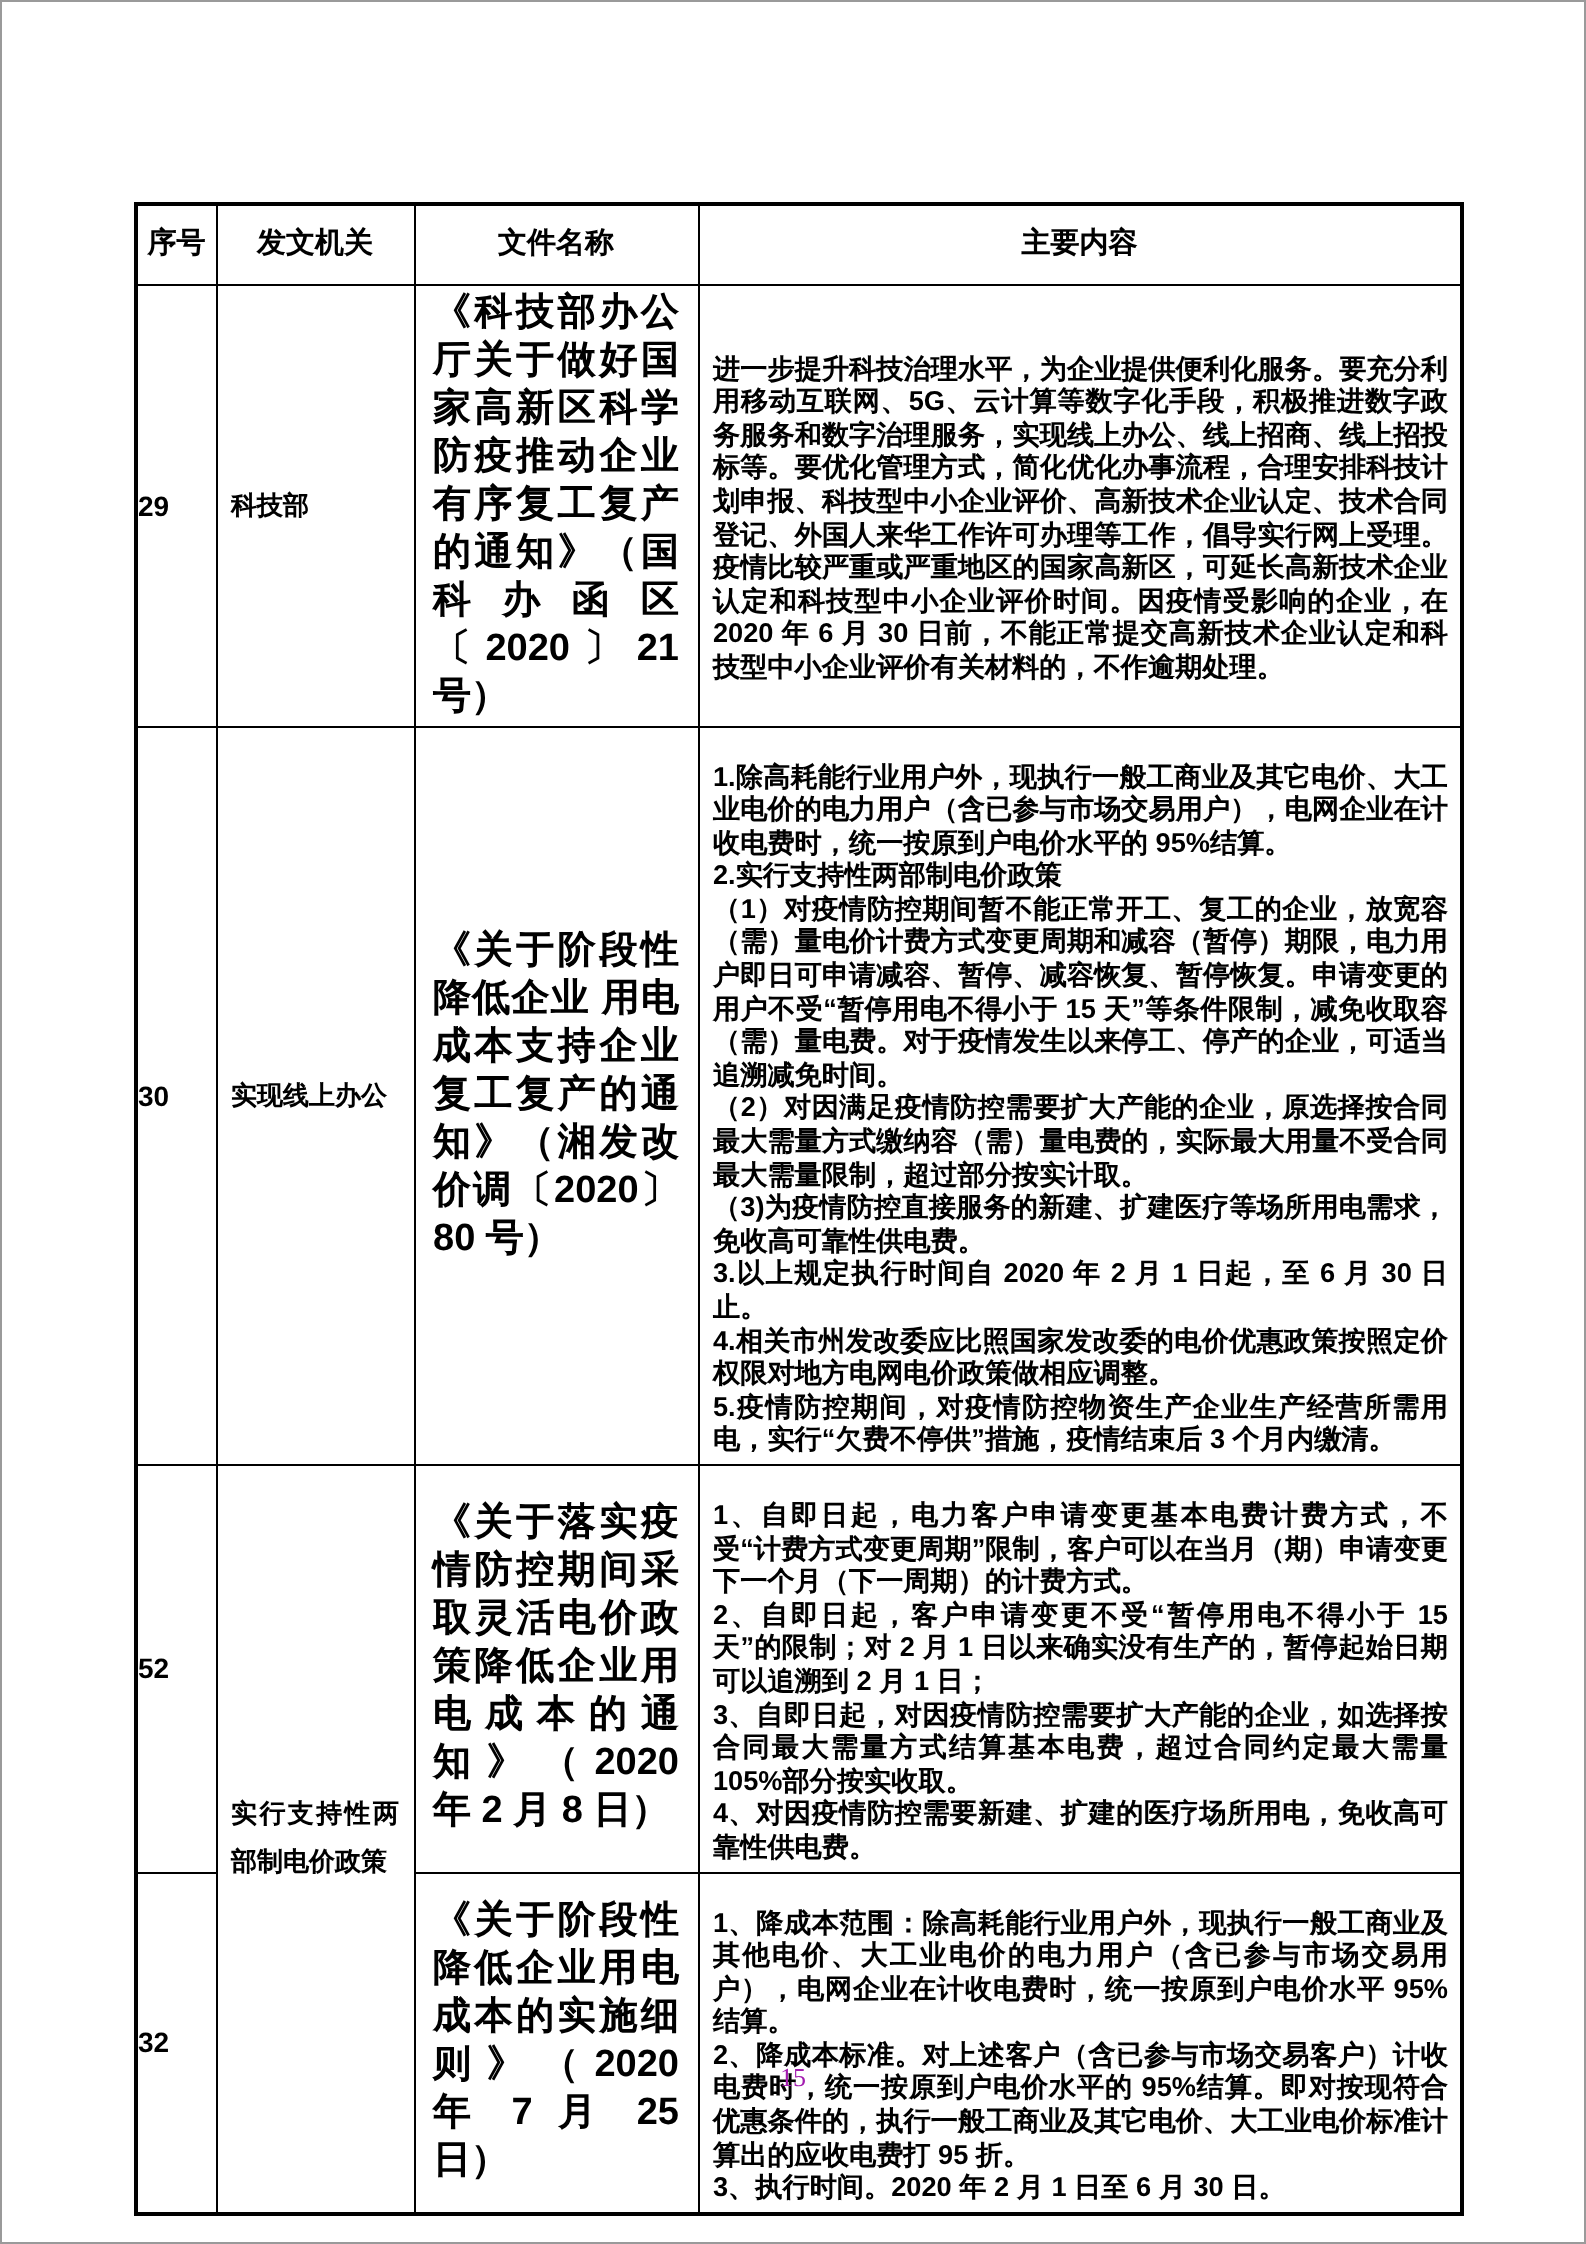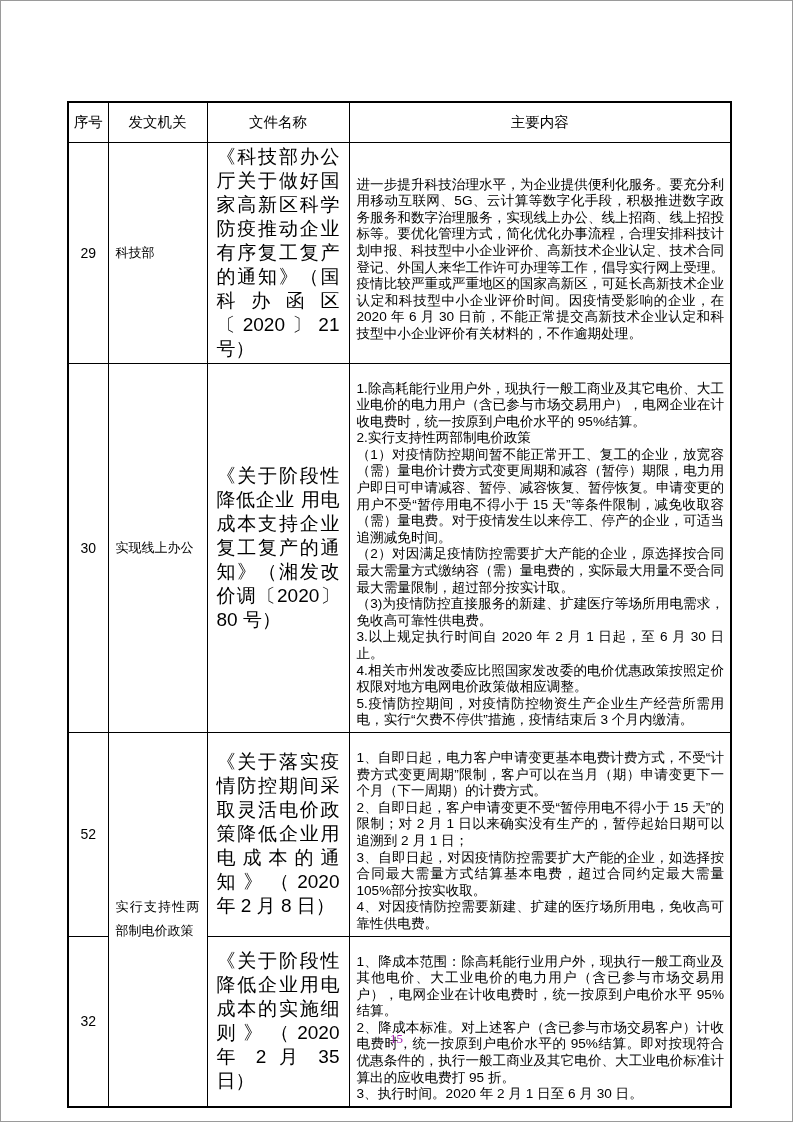--- a/index.html
+++ b/index.html
@@ -19,37 +19,36 @@
     left: 66px;
     top: 100px;
     width: 663px;
     border-collapse: collapse;
     table-layout: fixed;
     border: 2px solid #000;
   }
   table.policy-table th,
   table.policy-table td {
     border: 1px solid #000;
-    font-weight: normal;
+    font-weight: bold;
     vertical-align: middle;
   }
   col.c-no    { width: 40px;  }
   col.c-agy   { width: 99px;  }
   col.c-doc   { width: 142px; }
   col.c-main  { width: 382px; }
 
   thead th {
     font-size: 14.5px;
     text-align: center;
     line-height: 18px;
     padding: 2px 2px;
     height: 40px;
   }
   td.cell-no {
-    text-align: center;
     font-size: 14px;
   }
   td.cell-agency {
     font-size: 13px;
     line-height: 24px;
     padding: 2px 7px;
     text-align: justify;
   }
   td.cell-doc {
     font-size: 19px;
@@ -125,21 +124,21 @@
         <td class="cell-no">52</td>
         <td class="cell-agency" rowspan="2">实行支持性两部制电价政策</td>
         <td class="cell-doc">《关于落实疫情防控期间采取灵活电价政策降低企业用电成本的通知》（2020 年 2 月 8 日）</td>
         <td class="cell-content">1、自即日起，电力客户申请变更基本电费计费方式，不受“计费方式变更周期”限制，客户可以在当月（期）申请变更下一个月（下一周期）的计费方式。
 2、自即日起，客户申请变更不受“暂停用电不得小于 15 天”的限制；对 2 月 1 日以来确实没有生产的，暂停起始日期可以追溯到 2 月 1 日；
 3、自即日起，对因疫情防控需要扩大产能的企业，如选择按合同最大需量方式结算基本电费，超过合同约定最大需量 105%部分按实收取。
 4、对因疫情防控需要新建、扩建的医疗场所用电，免收高可靠性供电费。</td>
       </tr>
       <tr class="r-32">
         <td class="cell-no">32</td>
-        <td class="cell-doc">《关于阶段性降低企业用电成本的实施细则》（2020 年 2 月 35 日）</td>
+        <td class="cell-doc">《关于阶段性降低企业用电成本的实施细则》（2020 年 7 月 25 日）</td>
         <td class="cell-content">1、降成本范围：除高耗能行业用户外，现执行一般工商业及其他电价、大工业电价的电力用户（含已参与市场交易用户），电网企业在计收电费时，统一按原到户电价水平 95%结算。
 2、降成本标准。对上述客户（含已参与市场交易客户）计收电费时，统一按原到户电价水平的 95%结算。即对按现符合优惠条件的，执行一般工商业及其它电价、大工业电价标准计算出的应收电费打 95 折。
 3、执行时间。2020 年 2 月 1 日至 6 月 30 日。</td>
       </tr>
     </tbody>
   </table>
 
   <div class="page-number">15</div>
 
 </div>

